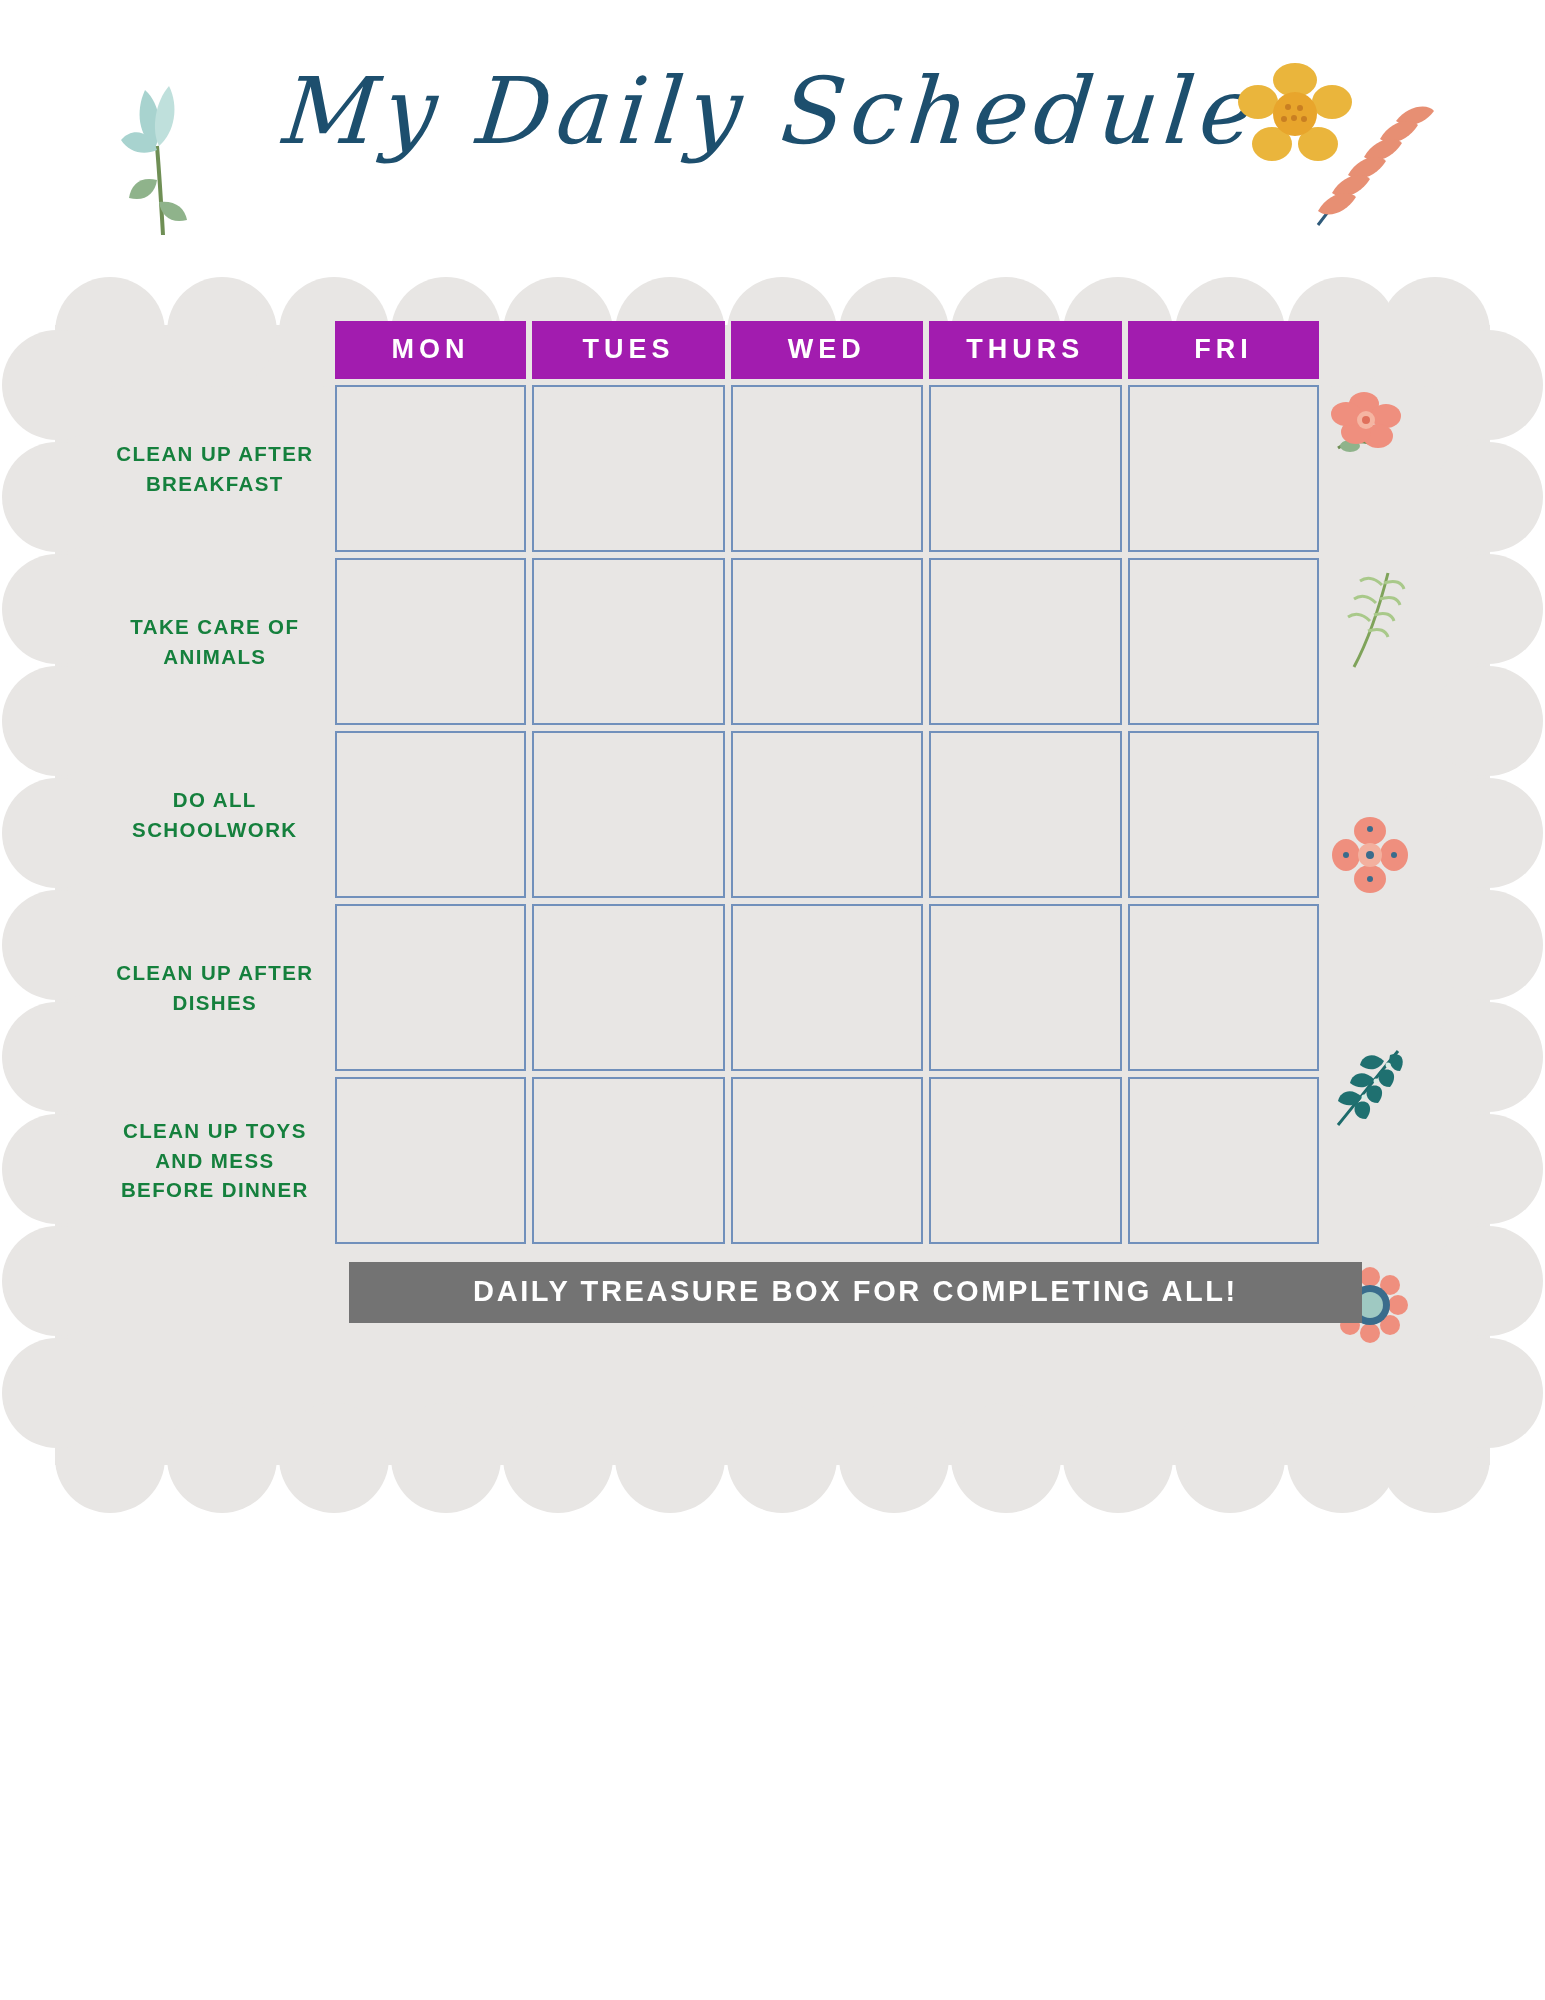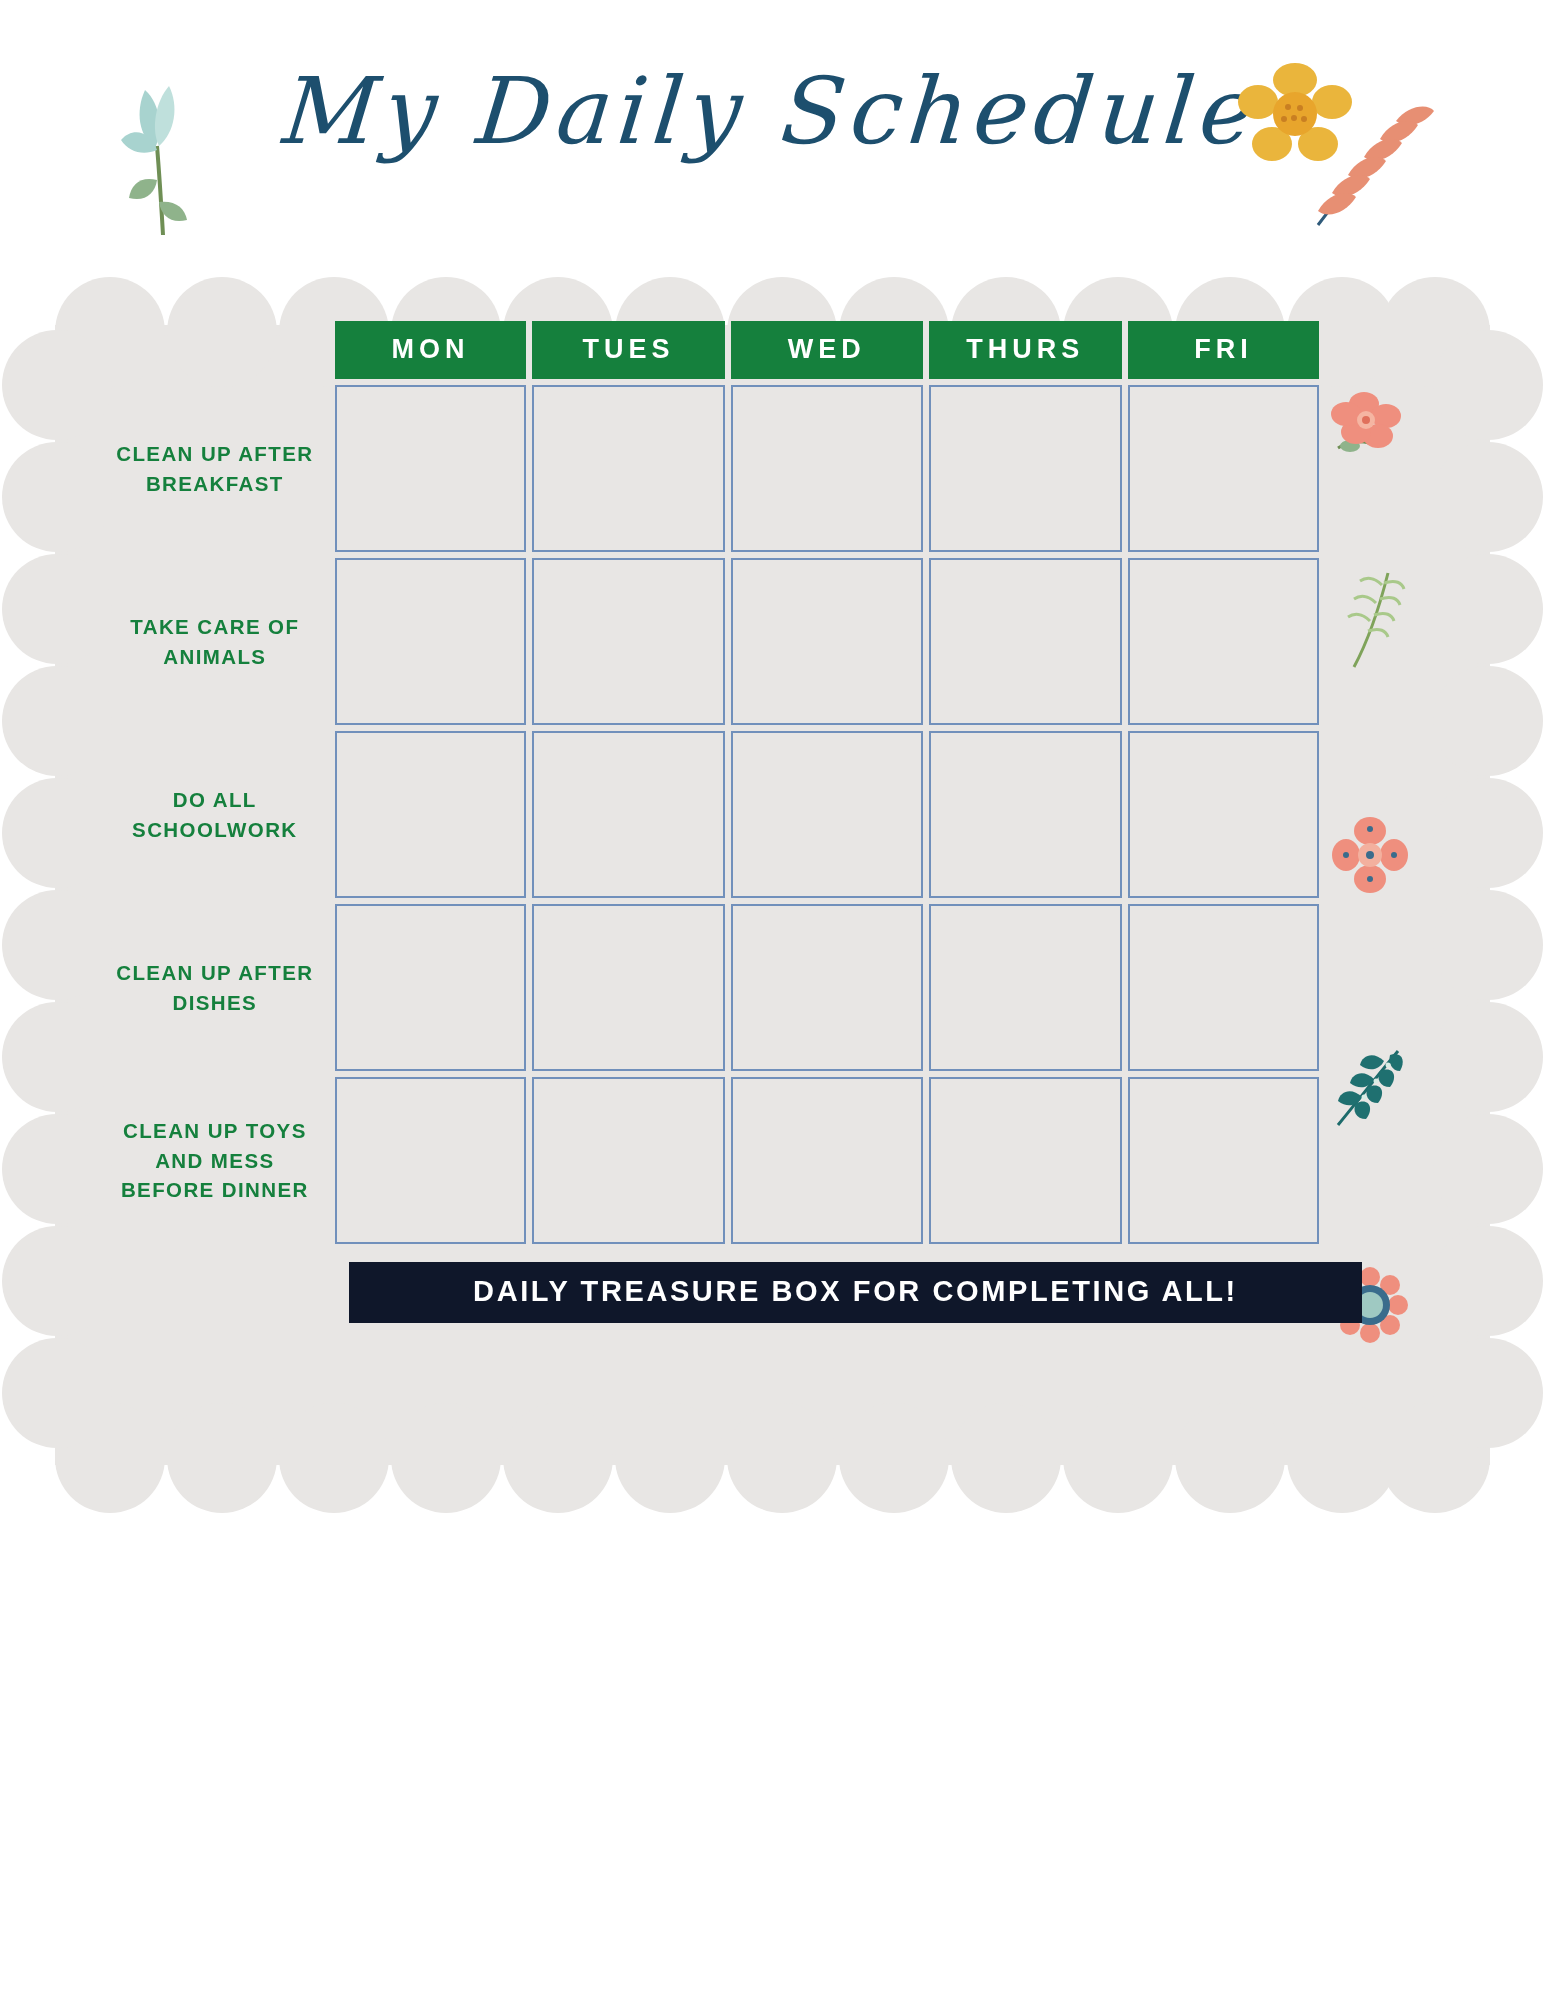--- a/index.html
+++ b/index.html
@@ -87,21 +87,21 @@
     vertical-align: middle;
     font-size: 20.5px;
     font-weight: bold;
     letter-spacing: 1.4px;
     color: #15803d;
     line-height: 1.45;
     padding: 0 6px;
   }
 
   th.day {
-    background: #15803d;
+    background: #a21caf;
     color: #ffffff;
     font-size: 27px;
     font-weight: bold;
     letter-spacing: 5px;
     padding: 13px 0 14px 0;
     text-align: center;
     border: none;
     margin-top: 25px;
   }
 
@@ -110,21 +110,21 @@
   td.cell {
     width: 197px;
     height: 167px;
     border: 2px solid #7190bb;
     background: transparent;
   }
 
   .footer-banner {
     margin: 12px 0 0 349px;
     width: 1013px;
-    background: #0f172a;
+    background: #737373;
     color: #ffffff;
     font-size: 29px;
     font-weight: bold;
     letter-spacing: 2.6px;
     text-align: center;
     padding: 13px 0 15px 0;
   }
 
   
   .side-deco { position: absolute; pointer-events: none; }

